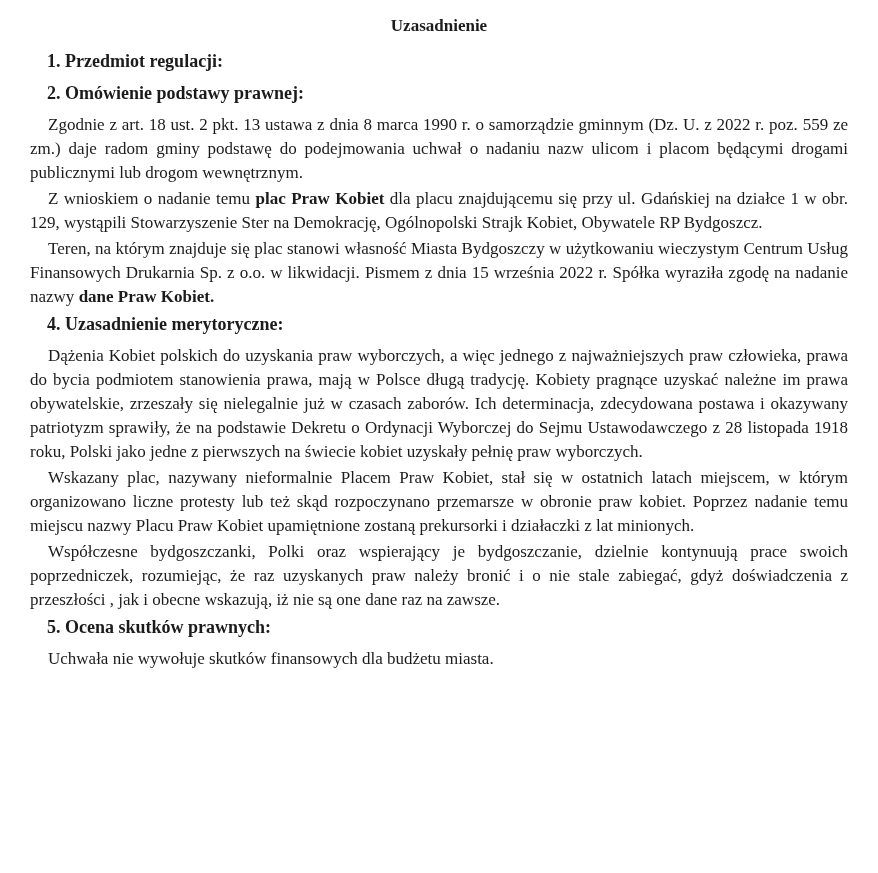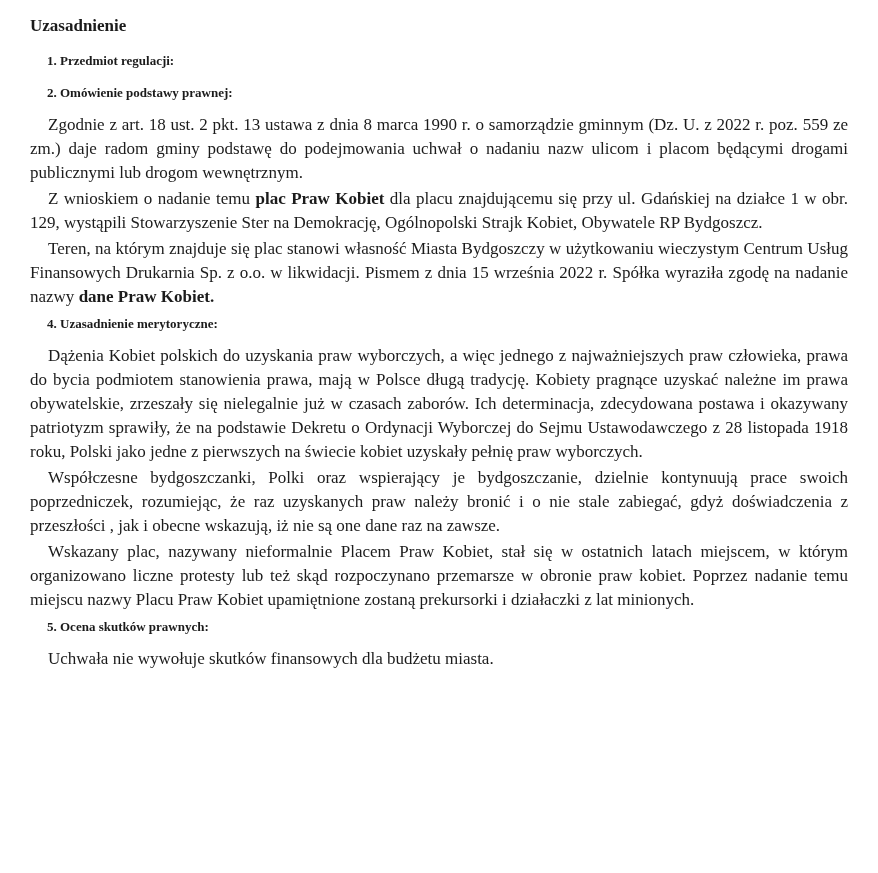--- a/index.html
+++ b/index.html
@@ -13,27 +13,27 @@
     box-sizing: border-box;
     padding: 14px 30px 0 30px;
     background: #ffffff;
     color: #1b1b1b;
     font-family: "Liberation Serif", "DejaVu Serif", serif;
     font-size: 17px;
     line-height: 24px;
     overflow: hidden;
   }
   .doc-title {
-    text-align: left;
+    text-align: center;
     font-weight: bold;
     font-size: 17px;
     margin: 0 0 11px 0;
   }
   h2.section-heading {
-    font-size: 13px;
+    font-size: 18px;
     font-weight: bold;
     margin: 3px 0 8px 0;
     padding-left: 17px;
     line-height: 24px;
   }
   p.paragraph {
     margin: 0 0 2px 0;
     text-align: justify;
     text-indent: 18px;
     line-height: 24px;
@@ -46,18 +46,18 @@
 <div class="page">
   <div class="doc-title">Uzasadnienie</div>
   <div>
       <h2 class="section-heading"><span class="b">1. Przedmiot regulacji:</span></h2>
       <h2 class="section-heading"><span class="b">2. Omówienie podstawy prawnej:</span></h2>
       <p class="paragraph"><span>Zgodnie z art. 18 ust. 2 pkt. 13 ustawa z dnia 8 marca 1990 r. o samorządzie gminnym (Dz. U. z 2022 r. poz. 559 ze zm.) daje radom gminy podstawę do podejmowania uchwał o nadaniu nazw ulicom i placom będącymi drogami publicznymi lub drogom wewnętrznym.</span></p>
       <p class="paragraph"><span>Z wnioskiem o nadanie temu </span><span class="b">plac Praw Kobiet</span><span> dla placu znajdującemu się przy ul. Gdańskiej na działce 1 w obr. 129, wystąpili Stowarzyszenie Ster na Demokrację, Ogólnopolski Strajk Kobiet, Obywatele RP Bydgoszcz.</span></p>
       <p class="paragraph"><span>Teren, na którym znajduje się plac stanowi własność Miasta Bydgoszczy w użytkowaniu wieczystym Centrum Usług Finansowych Drukarnia Sp. z o.o. w likwidacji. Pismem z dnia 15 września 2022 r. Spółka wyraziła zgodę na nadanie nazwy </span><span class="b">dane Praw Kobiet.</span></p>
       <h2 class="section-heading"><span class="b">4. Uzasadnienie merytoryczne:</span></h2>
       <p class="paragraph"><span>Dążenia Kobiet polskich do uzyskania praw wyborczych, a więc jednego z najważniejszych praw człowieka, prawa do bycia podmiotem stanowienia prawa, mają w Polsce długą tradycję. Kobiety pragnące uzyskać należne im prawa obywatelskie, zrzeszały się nielegalnie już w czasach zaborów. Ich determinacja, zdecydowana postawa i okazywany patriotyzm sprawiły, że na podstawie Dekretu o Ordynacji Wyborczej do Sejmu Ustawodawczego z 28 listopada 1918 roku, Polski jako jedne z pierwszych na świecie kobiet uzyskały pełnię praw wyborczych.</span></p>
+      <p class="paragraph"><span>Wskazany plac, nazywany nieformalnie Placem Praw Kobiet, stał się w ostatnich latach miejscem, w którym organizowano liczne protesty lub też skąd rozpoczynano przemarsze w obronie praw kobiet. Poprzez nadanie temu miejscu nazwy Placu Praw Kobiet upamiętnione zostaną prekursorki i działaczki z lat minionych.</span></p>
       <p class="paragraph"><span>Współczesne bydgoszczanki, Polki oraz wspierający je bydgoszczanie, dzielnie kontynuują prace swoich poprzedniczek, rozumiejąc, że raz uzyskanych praw należy bronić i o nie stale zabiegać, gdyż doświadczenia z przeszłości , jak i obecne wskazują, iż nie są one dane raz na zawsze.</span></p>
-      <p class="paragraph"><span>Wskazany plac, nazywany nieformalnie Placem Praw Kobiet, stał się w ostatnich latach miejscem, w którym organizowano liczne protesty lub też skąd rozpoczynano przemarsze w obronie praw kobiet. Poprzez nadanie temu miejscu nazwy Placu Praw Kobiet upamiętnione zostaną prekursorki i działaczki z lat minionych.</span></p>
       <h2 class="section-heading"><span class="b">5. Ocena skutków prawnych:</span></h2>
       <p class="paragraph"><span>Uchwała nie wywołuje skutków finansowych dla budżetu miasta.</span></p>
     </div>
 </div>
 
 </body></html>

